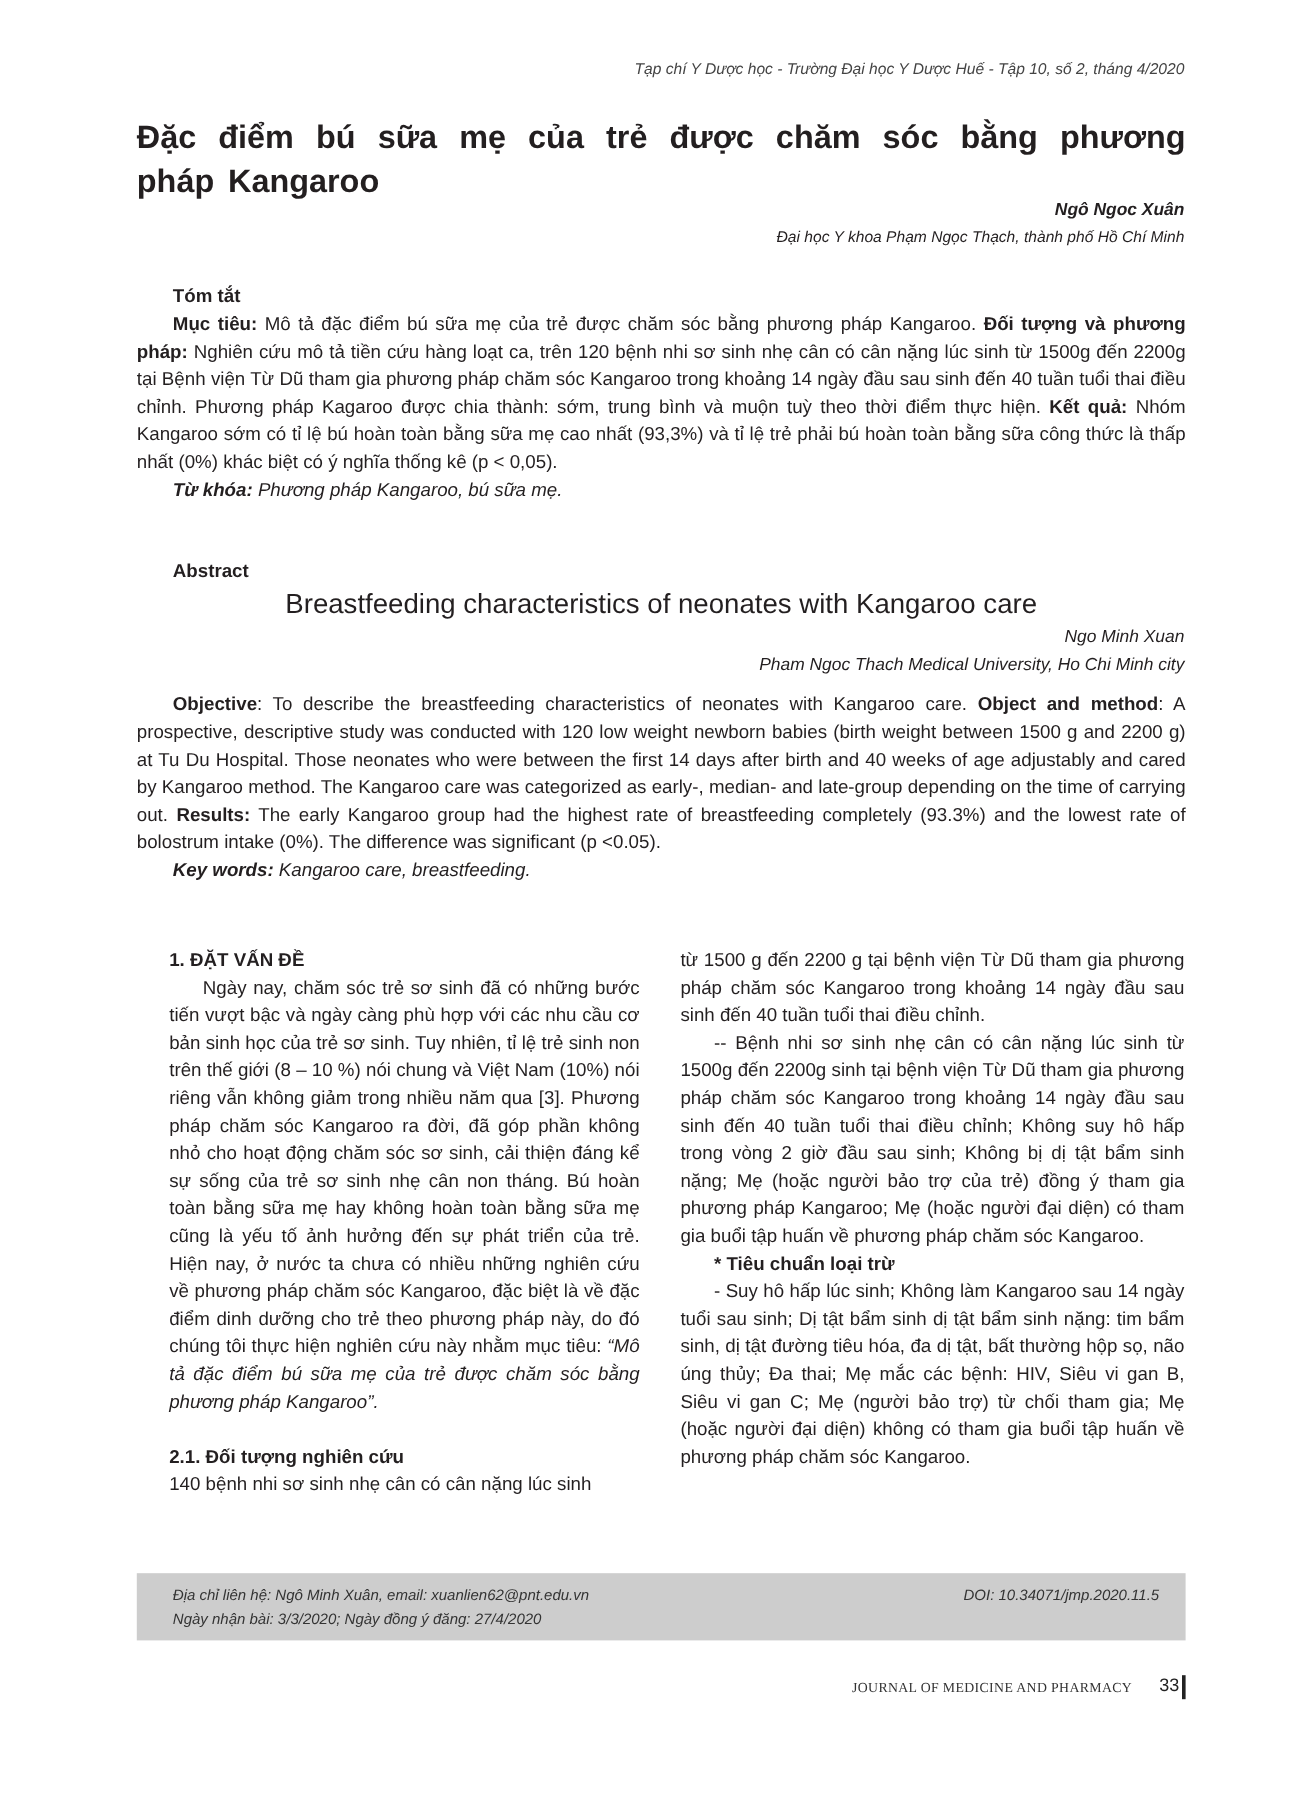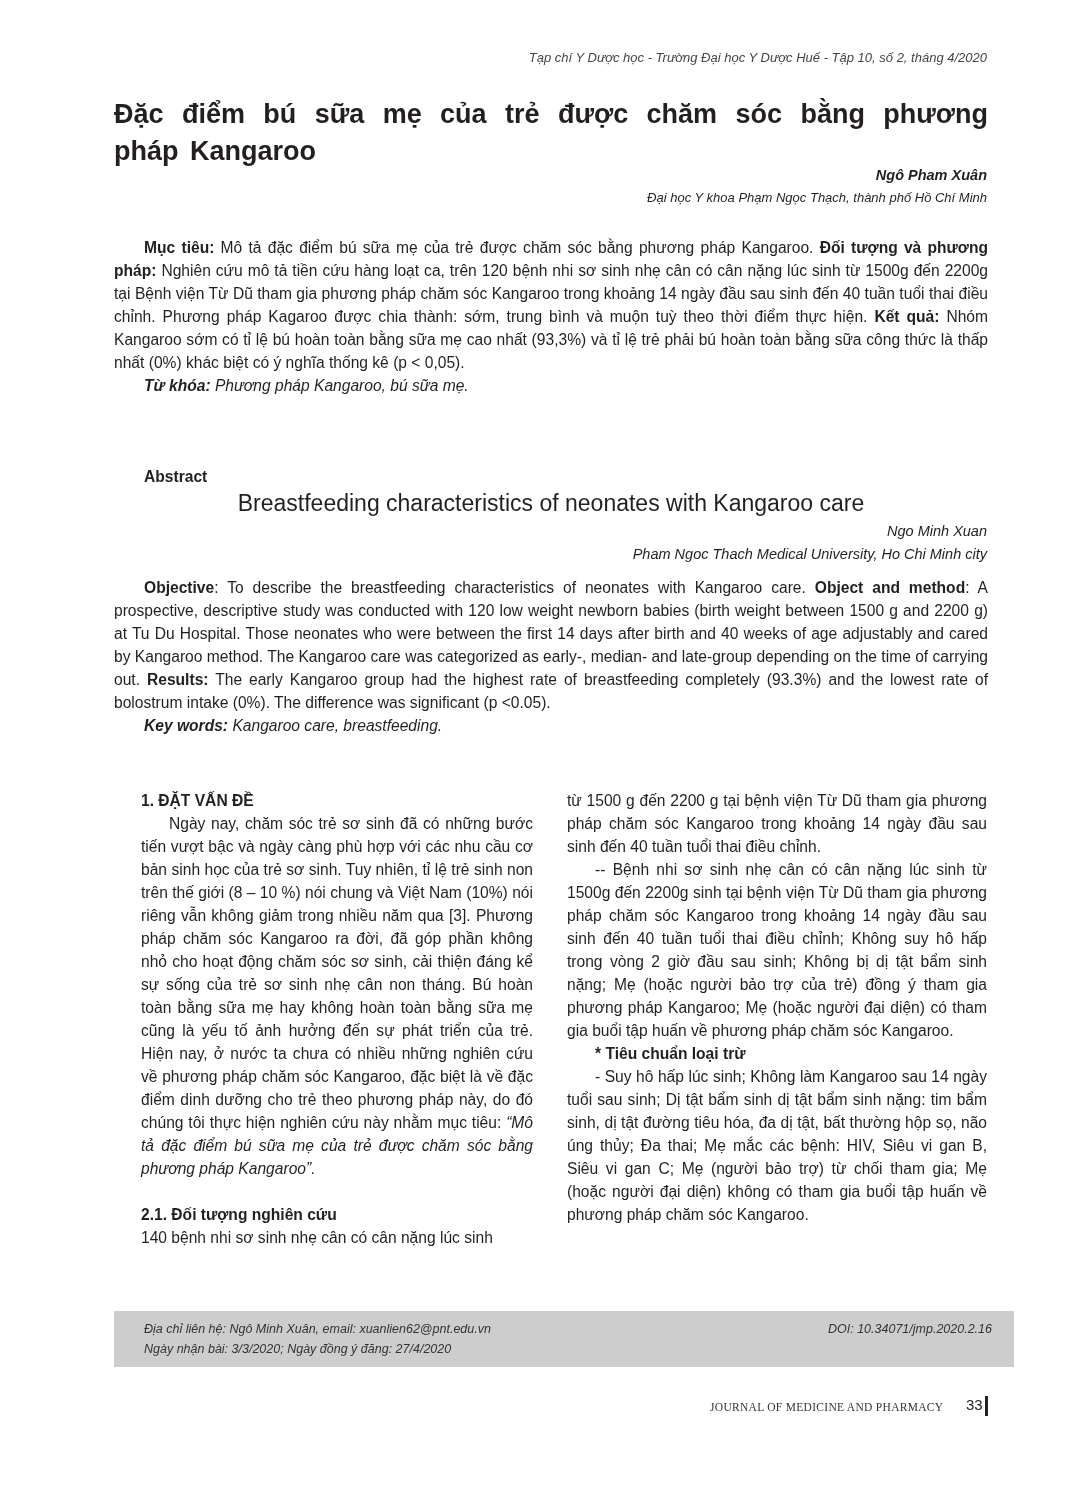--- a/index.html
+++ b/index.html
@@ -48,21 +48,21 @@
   }
   .col.left { left: 141px; }
   .col.right { left: 567px; width: 420px; }
   .col p { margin: 0; }
   .col .ind { text-indent: 28px; }
   .col .sec { font-weight: bold; }
   .col .sub { font-weight: bold; }
   .col .gap { height: 23px; }
   .footer-box {
     position: absolute; top: 1311px; left: 114px; width: 874px; height: 56px;
-    background: #cdcdcd; font-style: italic; font-size: 12.5px; color: #333; padding-left: 26px;
+    background: #cdcdcd; font-style: italic; font-size: 12.5px; color: #333;
   }
   .footer-box .l1 { position: absolute; top: 11px; left: 30px; }
   .footer-box .l2 { position: absolute; top: 31px; left: 30px; }
   .footer-box .doi { position: absolute; top: 11px; right: 22px; }
   .journal-foot {
     position: absolute; top: 1401px; left: 710px;
     font-family: "Liberation Serif", "DejaVu Serif", serif; font-size: 11.5px;
     letter-spacing: 0.3px; color: #333;
   }
   .page-num {
@@ -74,24 +74,25 @@
   }
   b { font-weight: bold; }
   i { font-style: italic; }
 </style>
 </head>
 <body>
 
 <div class="running-head">Tạp chí Y Dược học - Trường Đại học Y Dược Huế - Tập 10, số 2, tháng 4/2020</div>
 
 <div class="title">Đặc điểm bú sữa mẹ của trẻ được chăm sóc bằng phương pháp Kangaroo</div>
-<div class="author-vn">Ngô Pham Xuân</div>
+<div class="author-vn">Ngô Ngoc Xuân</div>
 <div class="affil-vn">Đại học Y khoa Phạm Ngọc Thạch, thành phố Hồ Chí Minh</div>
 
 <div class="block" style="top:236px;">
+  <p class="h">Tóm tắt</p>
   <p><b>Mục tiêu:</b><span> Mô tả đặc điểm bú sữa mẹ của trẻ được chăm sóc bằng phương pháp Kangaroo. </span><b>Đối tượng và phương pháp:</b><span> Nghiên cứu mô tả tiền cứu hàng loạt ca, trên 120 bệnh nhi sơ sinh nhẹ cân có cân nặng lúc sinh từ 1500g đến 2200g tại Bệnh viện Từ Dũ tham gia phương pháp chăm sóc Kangaroo trong khoảng 14 ngày đầu sau sinh đến 40 tuần tuổi thai điều chỉnh. Phương pháp Kagaroo được chia thành: sớm, trung bình và muộn tuỳ theo thời điểm thực hiện. </span><b>Kết quả:</b><span> Nhóm Kangaroo sớm có tỉ lệ bú hoàn toàn bằng sữa mẹ cao nhất (93,3%) và tỉ lệ trẻ phải bú hoàn toàn bằng sữa công thức là thấp nhất (0%) khác biệt có ý nghĩa thống kê (p &lt; 0,05).</span></p>
   <p><i><b>Từ khóa:</b><span> Phương pháp Kangaroo, bú sữa mẹ.</span></i></p>
 </div>
 
 <div class="block" style="top:465px;">
   <p class="h">Abstract</p>
 </div>
 <div class="abstract-title">Breastfeeding characteristics of neonates with Kangaroo care</div>
 <div class="author-en">Ngo Minh Xuan</div>
 <div class="affil-en">Pham Ngoc Thach Medical University, Ho Chi Minh city</div>
@@ -112,18 +113,18 @@
 <div class="col right">
   <p>từ 1500 g đến 2200 g tại bệnh viện Từ Dũ tham gia phương pháp chăm sóc Kangaroo trong khoảng 14 ngày đầu sau sinh đến 40 tuần tuổi thai điều chỉnh.</p>
   <p class="ind">-- Bệnh nhi sơ sinh nhẹ cân có cân nặng lúc sinh từ 1500g đến 2200g sinh tại bệnh viện Từ Dũ tham gia phương pháp chăm sóc Kangaroo trong khoảng 14 ngày đầu sau sinh đến 40 tuần tuổi thai điều chỉnh; Không suy hô hấp trong vòng 2 giờ đầu sau sinh; Không bị dị tật bẩm sinh nặng; Mẹ (hoặc người bảo trợ của trẻ) đồng ý tham gia phương pháp Kangaroo; Mẹ (hoặc người đại diện) có tham gia buổi tập huấn về phương pháp chăm sóc Kangaroo.</p>
   <p class="ind sub">* Tiêu chuẩn loại trừ</p>
   <p class="ind">- Suy hô hấp lúc sinh; Không làm Kangaroo sau 14 ngày tuổi sau sinh; Dị tật bẩm sinh dị tật bẩm sinh nặng: tim bẩm sinh, dị tật đường tiêu hóa, đa dị tật, bất thường hộp sọ, não úng thủy; Đa thai; Mẹ mắc các bệnh: HIV, Siêu vi gan B, Siêu vi gan C; Mẹ (người bảo trợ) từ chối tham gia; Mẹ (hoặc người đại diện) không có tham gia buổi tập huấn về phương pháp chăm sóc Kangaroo.</p>
 </div>
 
 <div class="footer-box">
   <div class="l1">Địa chỉ liên hệ: Ngô Minh Xuân, email: xuanlien62@pnt.edu.vn</div>
   <div class="l2">Ngày nhận bài: 3/3/2020; Ngày đồng ý đăng: 27/4/2020</div>
-  <div class="doi">DOI: 10.34071/jmp.2020.2.16</div>
+  <div class="doi">DOI: 10.34071/jmp.2020.11.5</div>
 </div>
 
 <div class="journal-foot">JOURNAL OF MEDICINE AND PHARMACY</div>
 <div class="page-num">33</div>
 <div class="page-bar"></div>
 
 </body></html>

